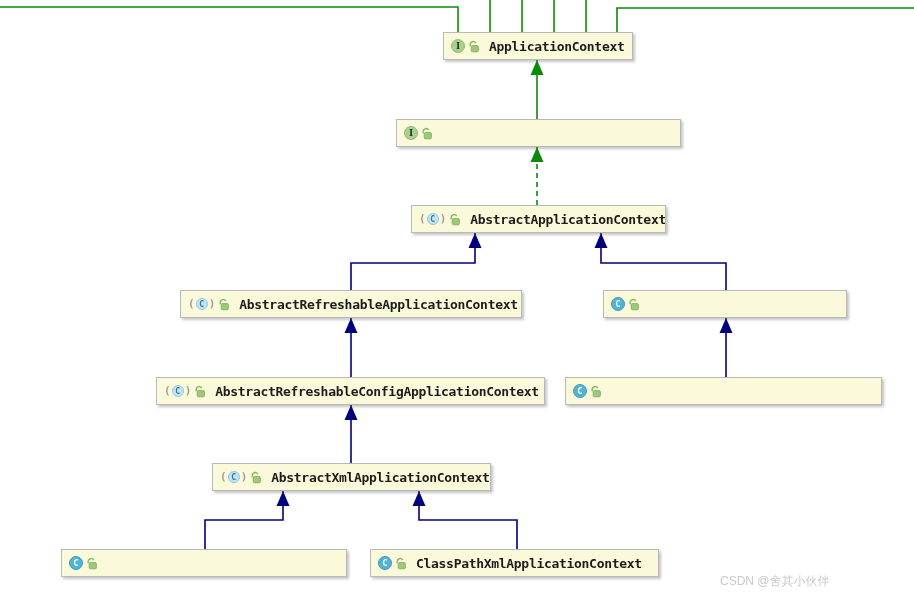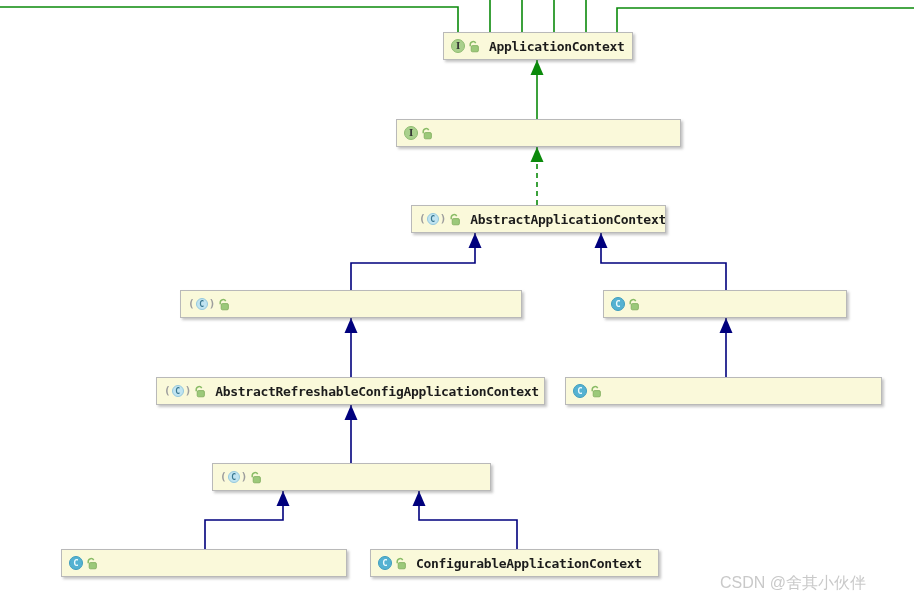--- a/index.html
+++ b/index.html
@@ -28,21 +28,21 @@
   .circ.intf { background:#a9d08c; border:1px solid #8fbc71; color:#333333;
                font-family:"DejaVu Serif", serif; }
   .circ.cls  { background:#55b2d2; border:1px solid #3f9dbe; color:#eefafd; }
   .circ.acls { width:12px; height:12px; background:#c0e4f1; border:1px solid #95c9dd;
                color:#3a7890; font-size:8px; }
   .paren { color:#9d9d9d; font-size:11px; font-weight:bold; line-height:14px; }
   .lock { flex:none; margin-left:2px; }
   #watermark {
     position:absolute; left:720px; top:573px;
     font-family:"Liberation Sans", sans-serif;
-    font-size:16px; color:#c9c9c9; white-space:nowrap;
+    font-size:12px; color:#c9c9c9; white-space:nowrap;
     user-select:none;
   }
 </style>
 </head>
 <body>
 
 <svg id="edges" width="914" height="605" viewBox="0 0 914 605">
     <polyline points="537,119 537,60" fill="none" stroke="#0b8a0b" stroke-width="1.6"></polyline>
     <polygon points="537,60 530.5,75 543.5,75" fill="#0b8a0b"></polygon>
     <polyline points="537,205 537,147" fill="none" stroke="#0b8a0b" stroke-width="1.6" stroke-dasharray="5,4"></polyline>
@@ -104,20 +104,21 @@
     <div class="node" style="left: 180px; top: 290px; width: 342px; height: 28px;">
       <span class="iconwrap">
         <span class="paren">(</span>
         <span class="circ acls">C</span>
         <span class="paren">)</span>
         <svg class="lock" width="12" height="13" viewBox="0 0 12 13">
           <path d="M2.2 6.2 V4.4 a2.9 2.9 0 0 1 5.5 -1.2" fill="none" stroke="#8abc66" stroke-width="1.5"></path>
           <rect x="3.2" y="5.6" width="7.2" height="6.2" rx="1.3" fill="#9cc97a" stroke="#7dab5b" stroke-width="0.8"></rect>
         </svg>
       </span>
+      <span class="label">AbstractRefreshableApplicationContext</span>
     </div>
     <div class="node" style="left: 603px; top: 290px; width: 244px; height: 28px;">
       <span class="iconwrap">
         <span class="circ cls">C</span>
         <svg class="lock" width="12" height="13" viewBox="0 0 12 13">
           <path d="M2.2 6.2 V4.4 a2.9 2.9 0 0 1 5.5 -1.2" fill="none" stroke="#8abc66" stroke-width="1.5"></path>
           <rect x="3.2" y="5.6" width="7.2" height="6.2" rx="1.3" fill="#9cc97a" stroke="#7dab5b" stroke-width="0.8"></rect>
         </svg>
       </span>
     </div>
@@ -145,35 +146,36 @@
     <div class="node" style="left: 212px; top: 463px; width: 279px; height: 28px;">
       <span class="iconwrap">
         <span class="paren">(</span>
         <span class="circ acls">C</span>
         <span class="paren">)</span>
         <svg class="lock" width="12" height="13" viewBox="0 0 12 13">
           <path d="M2.2 6.2 V4.4 a2.9 2.9 0 0 1 5.5 -1.2" fill="none" stroke="#8abc66" stroke-width="1.5"></path>
           <rect x="3.2" y="5.6" width="7.2" height="6.2" rx="1.3" fill="#9cc97a" stroke="#7dab5b" stroke-width="0.8"></rect>
         </svg>
       </span>
+      <span class="label">AbstractXmlApplicationContext</span>
     </div>
     <div class="node" style="left: 61px; top: 549px; width: 286px; height: 28px;">
       <span class="iconwrap">
         <span class="circ cls">C</span>
         <svg class="lock" width="12" height="13" viewBox="0 0 12 13">
           <path d="M2.2 6.2 V4.4 a2.9 2.9 0 0 1 5.5 -1.2" fill="none" stroke="#8abc66" stroke-width="1.5"></path>
           <rect x="3.2" y="5.6" width="7.2" height="6.2" rx="1.3" fill="#9cc97a" stroke="#7dab5b" stroke-width="0.8"></rect>
         </svg>
       </span>
     </div>
     <div class="node" style="left: 370px; top: 549px; width: 289px; height: 28px;">
       <span class="iconwrap">
         <span class="circ cls">C</span>
         <svg class="lock" width="12" height="13" viewBox="0 0 12 13">
           <path d="M2.2 6.2 V4.4 a2.9 2.9 0 0 1 5.5 -1.2" fill="none" stroke="#8abc66" stroke-width="1.5"></path>
           <rect x="3.2" y="5.6" width="7.2" height="6.2" rx="1.3" fill="#9cc97a" stroke="#7dab5b" stroke-width="0.8"></rect>
         </svg>
       </span>
-      <span class="label">ConfigurableApplicationContext</span>
+      <span class="label">ClassPathXmlApplicationContext</span>
     </div>
   </div>
 
 <div id="watermark">CSDN @舍其小伙伴</div>
 
 </body></html>

